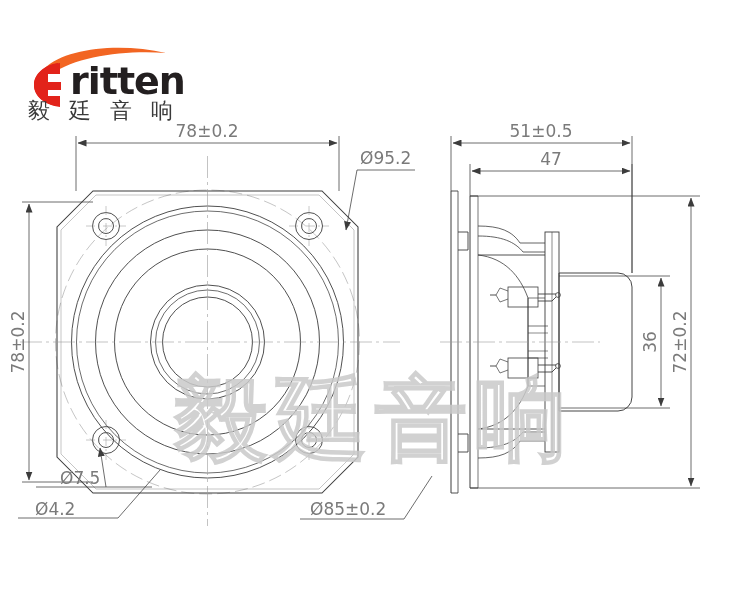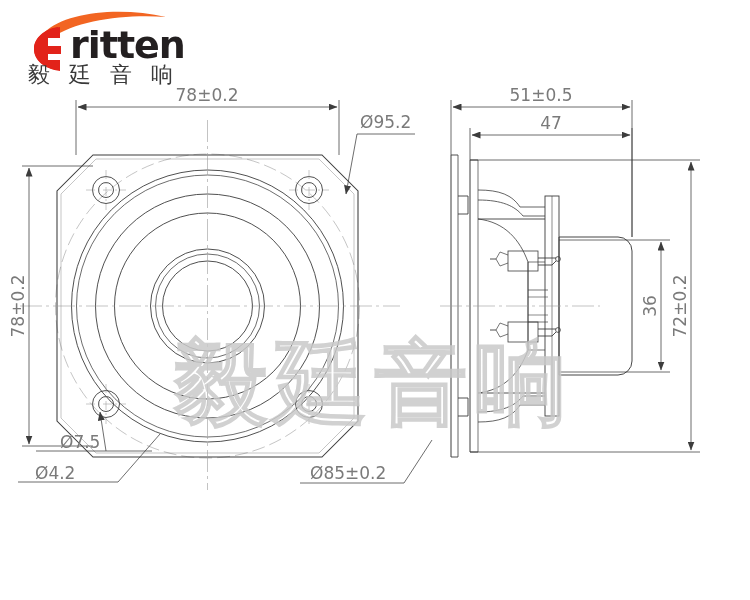--- a/index.html
+++ b/index.html
@@ -1,18 +1,18 @@
 <!DOCTYPE html>
 <html><head>
 <meta charset="utf-8">
 <style>
   html,body{margin:0;padding:0;background:#ffffff;}
   body{width:750px;height:600px;position:relative;overflow:hidden;
        font-family:"Liberation Sans",sans-serif;}
-  #root{position:absolute;inset:0;width:750px;height:480px;background:#fff;}
+  #root{position:absolute;inset:0;width:750px;height:480px;background:#fff;margin-top:36px;}
   svg{display:block;}
   .sheet{position:absolute;left:0;top:0;}
   .logo-wrap{position:absolute;left:14px;top:8px;width:190px;height:80px;}
   .logo-text{
     position:absolute;left:56px;top:18px;
     font-size:38px;font-weight:bold;color:#231f20;
     font-family:"DejaVu Sans",sans-serif;letter-spacing:-1px;line-height:1;
   }
   .logo-cn{
     position:absolute;left:14px;top:56px;

